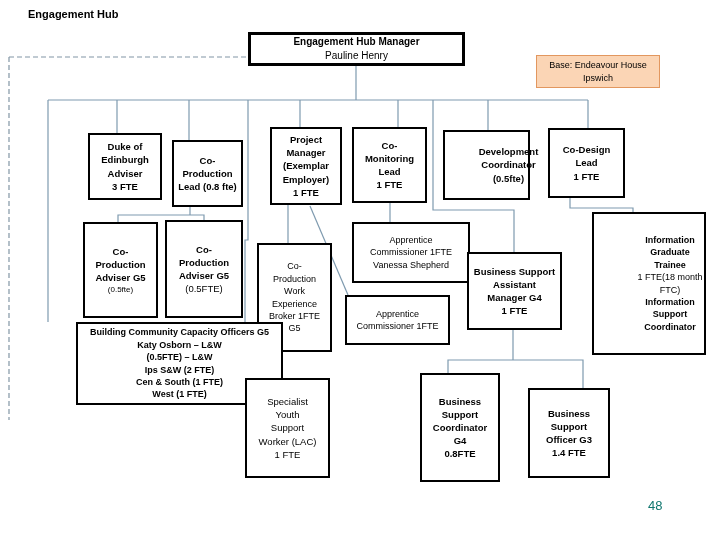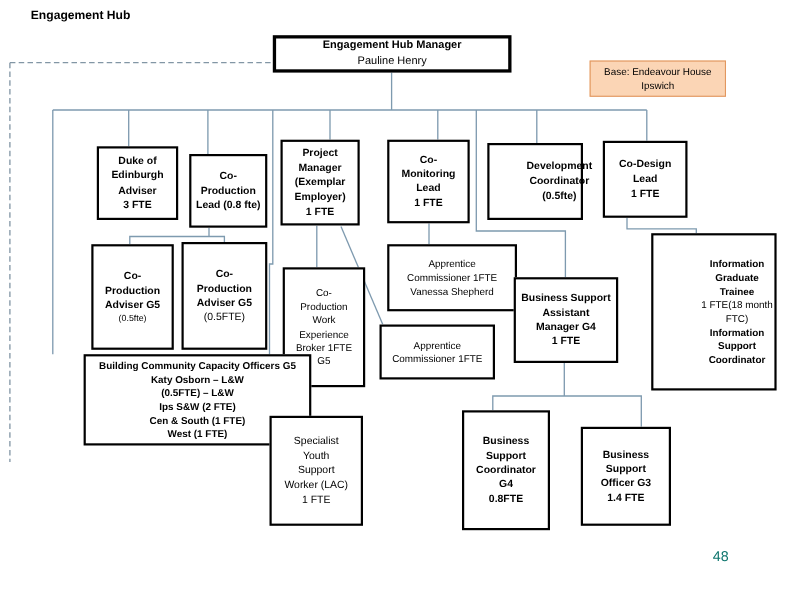--- a/index.html
+++ b/index.html
@@ -12,21 +12,21 @@
   .bold{font-weight:bold;}
   .reg{font-weight:normal;}
   .title{position:absolute;left:28px;top:8px;font-size:11px;font-weight:bold;z-index:1;}
   .pagenum{position:absolute;left:648px;top:498px;font-size:13px;color:#0f766e;z-index:1;}
 
   .manager{left:248px;top:32px;width:217px;height:34px;border-width:3px;font-size:10px;}
   .base{left:536px;top:55px;width:124px;height:33px;border:1.5px solid #e2975f;background:#fbd5b5;
         font-size:9px;font-weight:normal;}
   .duke{left:88px;top:133px;width:74px;height:67px;}
   .coprod-lead{left:172px;top:140px;width:71px;height:67px;}
-  .project-mgr{left:255px;top:127px;width:72px;height:78px;}
+  .project-mgr{left:270px;top:127px;width:72px;height:78px;}
   .co-monitoring{left:352px;top:127px;width:75px;height:76px;}
   .dev-coord{left:443px;top:130px;width:87px;height:70px;padding-left:44px;}
   .co-design{left:548px;top:128px;width:77px;height:70px;}
   .adviser1{left:83px;top:222px;width:75px;height:96px;}
   .adviser1 .sub{font-size:8px;font-weight:normal;}
   .adviser2{left:165px;top:220px;width:78px;height:98px;}
   .adviser2 .sub{font-size:9.5px;font-weight:normal;}
   .broker{left:257px;top:243px;width:75px;height:109px;font-weight:normal;font-size:9px;}
   .apprentice1{left:352px;top:222px;width:118px;height:61px;font-weight:normal;font-size:9px;}
   .apprentice2{left:345px;top:295px;width:105px;height:50px;font-weight:normal;font-size:9px;}

